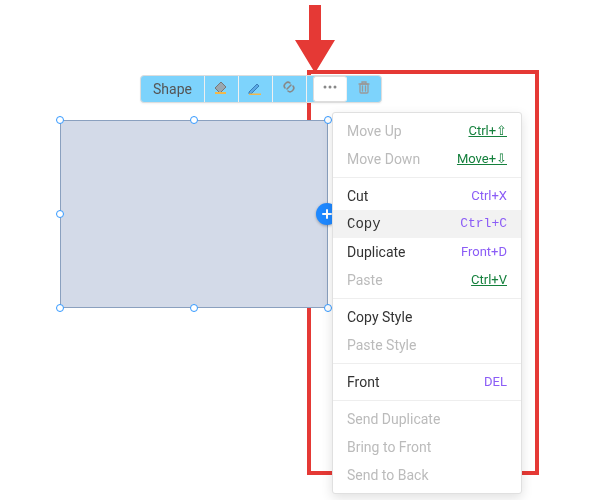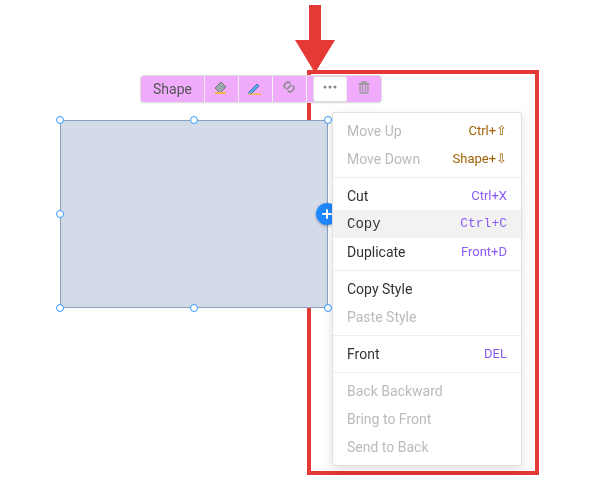--- a/index.html
+++ b/index.html
@@ -4,21 +4,21 @@
   <style>
     * { box-sizing: border-box; margin: 0; padding: 0; }
     body { font-family: -apple-system, BlinkMacSystemFont, "Segoe UI", Roboto, Arial, sans-serif; background: #fff; width: 600px; height: 500px; position: relative; overflow: hidden; }
 
     .toolbar {
       position: absolute;
       left: 140px;
       top: 75px;
       display: flex;
       align-items: stretch;
-      background: #f0abfc;
+      background: #7dd3fc;
       border: 1px solid #ddd;
       border-radius: 4px;
       height: 28px;
       box-shadow: 0 1px 2px rgba(0,0,0,.05);
     }
     .toolbar .toolbar-text {
       padding: 0 12px;
       display: flex;
       align-items: center;
       font-size: 14px;
@@ -112,21 +112,21 @@
     .menu-item {
       display: flex;
       justify-content: space-between;
       align-items: center;
       padding: 5px 14px;
       line-height: 18px;
     }
     .menu-item.hovered { background: #f2f2f2; font-family: Liberation Mono, monospace; }
     .menu-item.disabled { color: #bbb; }
     .menu-item .shortcut { color: #8b5cf6; font-size: 13px; }
-    .menu-item.disabled .shortcut { color: #a16207; }
+    .menu-item.disabled .shortcut { color: #15803d; text-decoration: underline; }
     .menu-sep { height: 1px; background: #eee; margin: 4px 0; }
   </style>
 </head>
 <body>
 
 <div class="arrow">
   <svg viewBox="0 0 40 70" width="40" height="70">
     <path d="M14 0 H26 V35 H40 L20 68 L0 35 H14 Z" fill="#e53935"></path>
   </svg>
 </div>
@@ -195,52 +195,56 @@
   </div>
 </div>
 
 <div class="menu" id="menu">
     <div class="menu-item disabled">
       <span>Move Up</span>
       <span class="shortcut">Ctrl+⇧</span>
     </div>
     <div class="menu-item disabled">
       <span>Move Down</span>
-      <span class="shortcut">Shape+⇩</span>
+      <span class="shortcut">Move+⇩</span>
     </div>
     <div class="menu-sep"></div>
     <div class="menu-item">
       <span>Cut</span>
       <span class="shortcut">Ctrl+X</span>
     </div>
     <div class="menu-item hovered">
       <span>Copy</span>
       <span class="shortcut">Ctrl+C</span>
     </div>
     <div class="menu-item">
       <span>Duplicate</span>
       <span class="shortcut">Front+D</span>
     </div>
+    <div class="menu-item disabled">
+      <span>Paste</span>
+      <span class="shortcut">Ctrl+V</span>
+    </div>
     <div class="menu-sep"></div>
     <div class="menu-item">
       <span>Copy Style</span>
       <span class="shortcut"></span>
     </div>
     <div class="menu-item disabled">
       <span>Paste Style</span>
       <span class="shortcut"></span>
     </div>
     <div class="menu-sep"></div>
     <div class="menu-item">
       <span>Front</span>
       <span class="shortcut">DEL</span>
     </div>
     <div class="menu-sep"></div>
     <div class="menu-item disabled">
-      <span>Back Backward</span>
+      <span>Send Duplicate</span>
       <span class="shortcut"></span>
     </div>
     <div class="menu-item disabled">
       <span>Bring to Front</span>
       <span class="shortcut"></span>
     </div>
     <div class="menu-item disabled">
       <span>Send to Back</span>
       <span class="shortcut"></span>
     </div>

